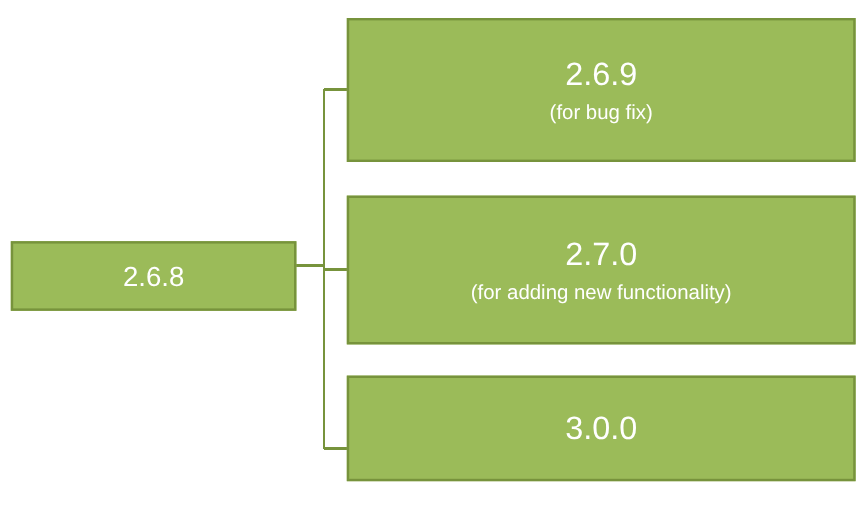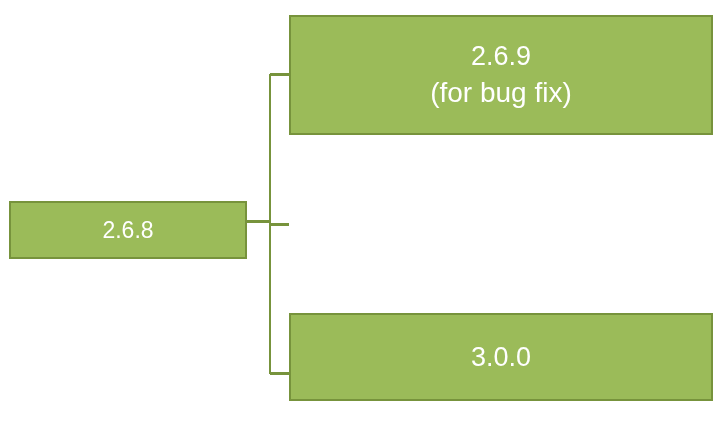--- a/index.html
+++ b/index.html
@@ -46,21 +46,21 @@
   }
 
   .node-version {
     font-size: 27px;
     line-height: 1.14;
     color: #FFFFFF;
     white-space: nowrap;
   }
 
   .node-desc {
-    font-size: 28px;
+    font-size: 17px;
     line-height: 1.14;
     color: #FFFFFF;
     white-space: nowrap;
     margin-top: 6px;
   }
 
   
   #node-parent {
     left: 9px;
     top: 201px;
@@ -114,18 +114,22 @@
 
   <div class="node" id="node-parent">
     <span class="node-version">2.6.8</span>
   </div>
 
   <div class="node" id="node-child-0">
     <span class="node-version">2.6.9</span>
     <span class="node-desc">(for bug fix)</span>
   </div>
 
+  <div class="node" id="node-child-1">
+    <span class="node-version">2.7.0</span>
+    <span class="node-desc">(for adding new functionality)</span>
+  </div>
 
   <div class="node" id="node-child-2">
     <span class="node-version">3.0.0</span>
   </div>
 
 </div>
 
 </body></html>

